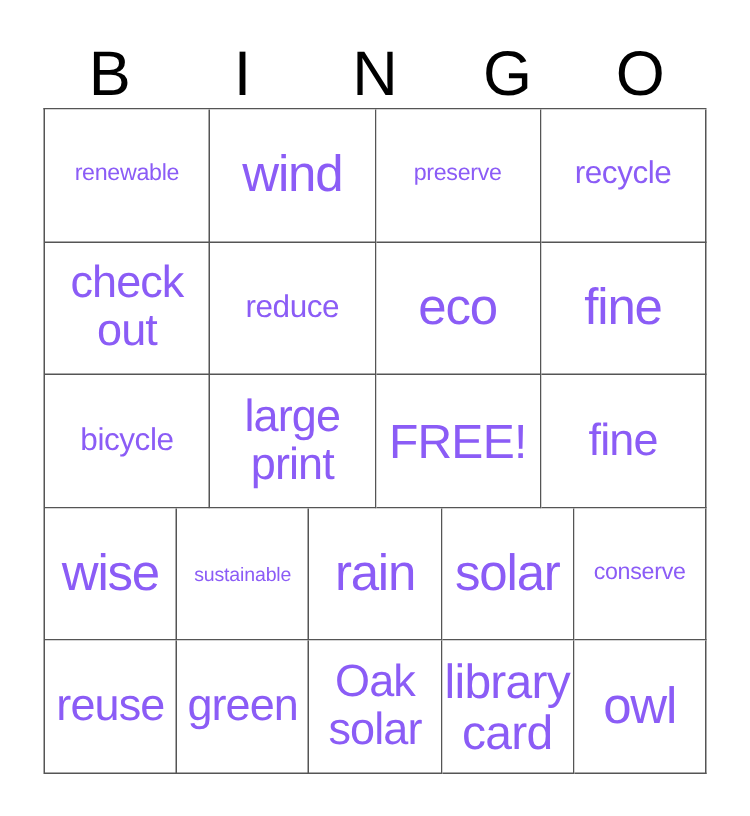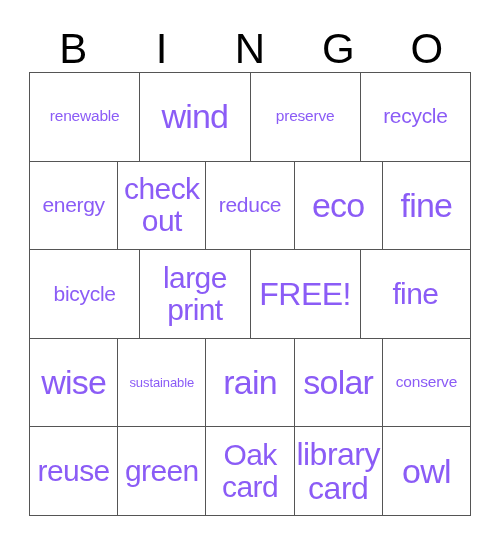--- a/index.html
+++ b/index.html
@@ -112,23 +112,20 @@
       <div class="cell">
           <span class="cell-text fs-sm">preserve</span>
         </div>
       <div class="cell">
           <span class="cell-text fs-md">recycle</span>
         </div>
     </div>
 
     <div class="grid-row">
       <div class="cell">
-          <span class="cell-text fs-md">energy</span>
-        </div>
-      <div class="cell">
           <span class="cell-text fs-xl">check
 out</span>
         </div>
       <div class="cell">
           <span class="cell-text fs-md">reduce</span>
         </div>
       <div class="cell">
           <span class="cell-text fs-xxl">eco</span>
         </div>
       <div class="cell">
@@ -172,21 +169,21 @@
 
     <div class="grid-row">
       <div class="cell">
           <span class="cell-text fs-xl">reuse</span>
         </div>
       <div class="cell">
           <span class="cell-text fs-xl">green</span>
         </div>
       <div class="cell">
           <span class="cell-text fs-xl">Oak
-card</span>
+solar</span>
         </div>
       <div class="cell">
           <span class="cell-text fs-lg">library
 card</span>
         </div>
       <div class="cell">
           <span class="cell-text fs-xxl">owl</span>
         </div>
     </div>
 

